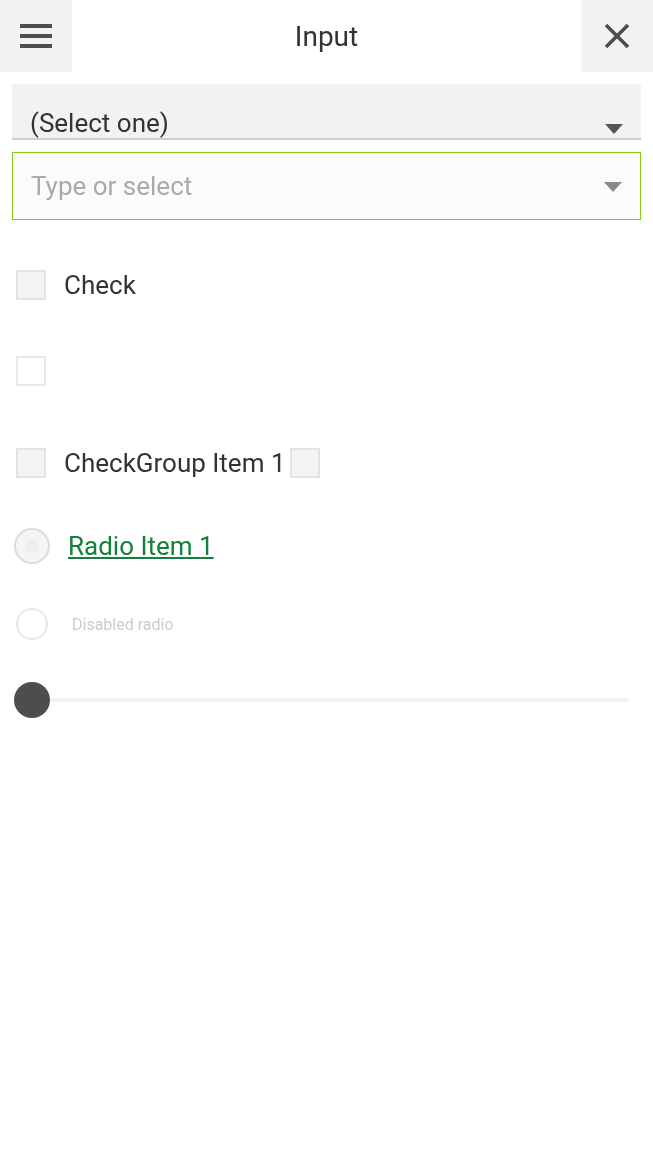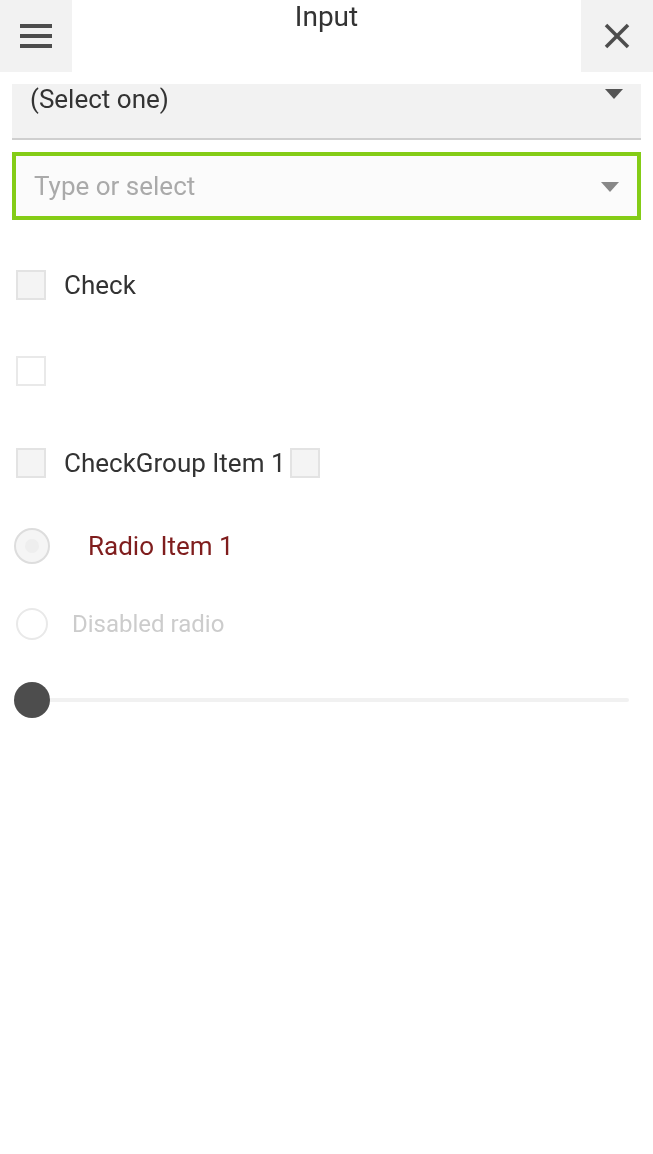--- a/index.html
+++ b/index.html
@@ -9,20 +9,21 @@
     }
     body {
       font-family: -apple-system, BlinkMacSystemFont, "Segoe UI", Roboto, sans-serif;
       background: #ffffff;
       width: 653px;
       height: 1154px;
       overflow: hidden;
     }
     .header {
       display: flex;
+      align-items: center;
       height: 72px;
       background: #ffffff;
     }
     .header-btn {
       width: 72px;
       height: 72px;
       display: flex;
       align-items: center;
       justify-content: center;
       background: #f2f2f2;
@@ -35,37 +36,37 @@
       font-weight: 400;
       color: #333333;
     }
     .content {
       padding: 12px;
     }
     .select-box {
       background: #f2f2f2;
       height: 56px;
       display: flex;
-      align-items: flex-start;
+      align-items: flex-end;
       padding: 0 18px;
       border-bottom: 2px solid #cfcfcf;
       margin-bottom: 12px;
       cursor: pointer;
     }
     .select-box-text {
       flex: 1;
       font-size: 26px;
       color: #333333;
     }
     .select-caret {
       color: #666666;
     }
     .combo-box {
       background: #fbfbfb;
-      border: 4px solid #84cc16;
+      border: 1px solid #84cc16;
       height: 68px;
       display: flex;
       align-items: center;
       padding: 0 18px;
       cursor: pointer;
     }
     .combo-placeholder {
       flex: 1;
       font-size: 26px;
       color: #aaaaaa;
@@ -137,39 +138,40 @@
       top: 50%;
       left: 50%;
       transform: translate(-50%, -50%);
       width: 14px;
       height: 14px;
       border-radius: 50%;
       background: #eeeeee;
     }
     .radio-label {
       font-size: 26px;
-      color: #7f1d1d;
-      margin-left: 38px;
+      color: #15803d;
+      margin-left: 18px;
+      text-decoration: underline;
     }
     .radio-disabled-row {
       display: flex;
       align-items: center;
       margin-top: 44px;
     }
     .radio-disabled-input {
       width: 32px;
       height: 32px;
       border: 2px solid #e9e9e9;
       border-radius: 50%;
       background: #ffffff;
       margin-left: 4px;
       flex-shrink: 0;
     }
     .radio-disabled-label {
-      font-size: 24px;
+      font-size: 16px;
       color: #cccccc;
       margin-left: 24px;
     }
     .slider-wrap {
       position: relative;
       margin-top: 40px;
       height: 40px;
       padding: 0 2px;
     }
     .slider-track {

